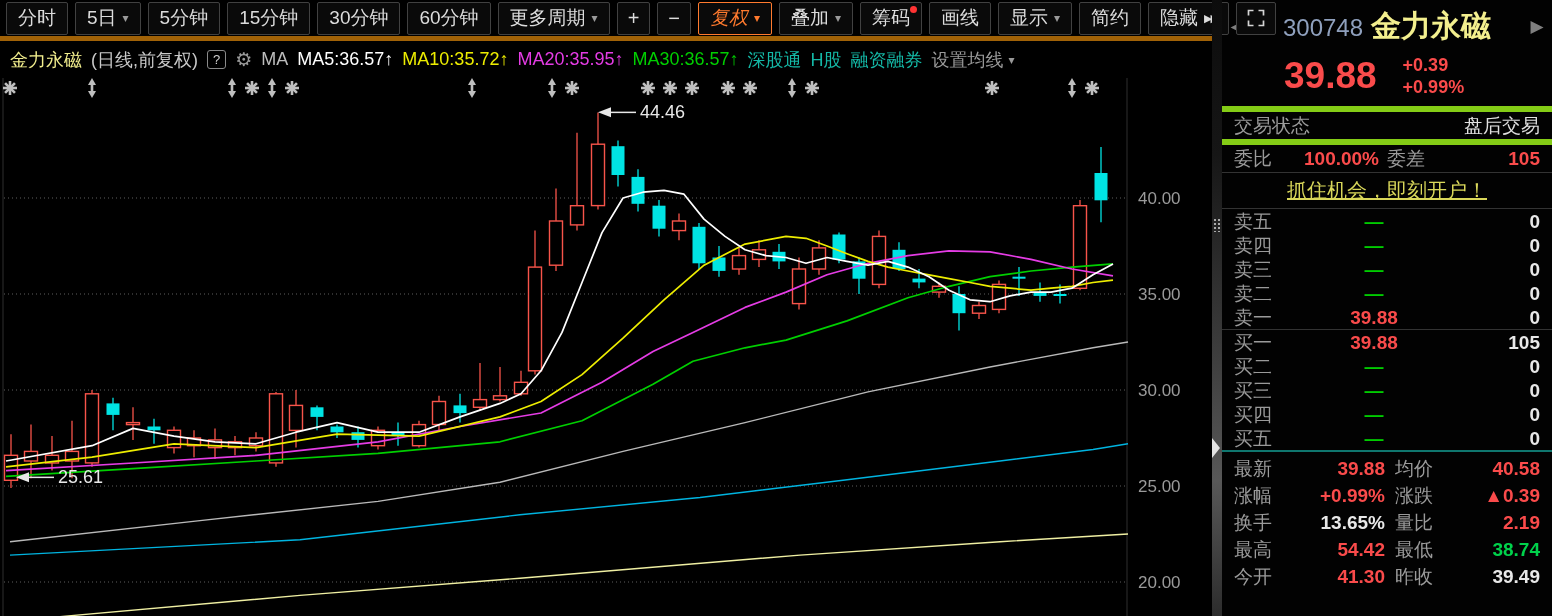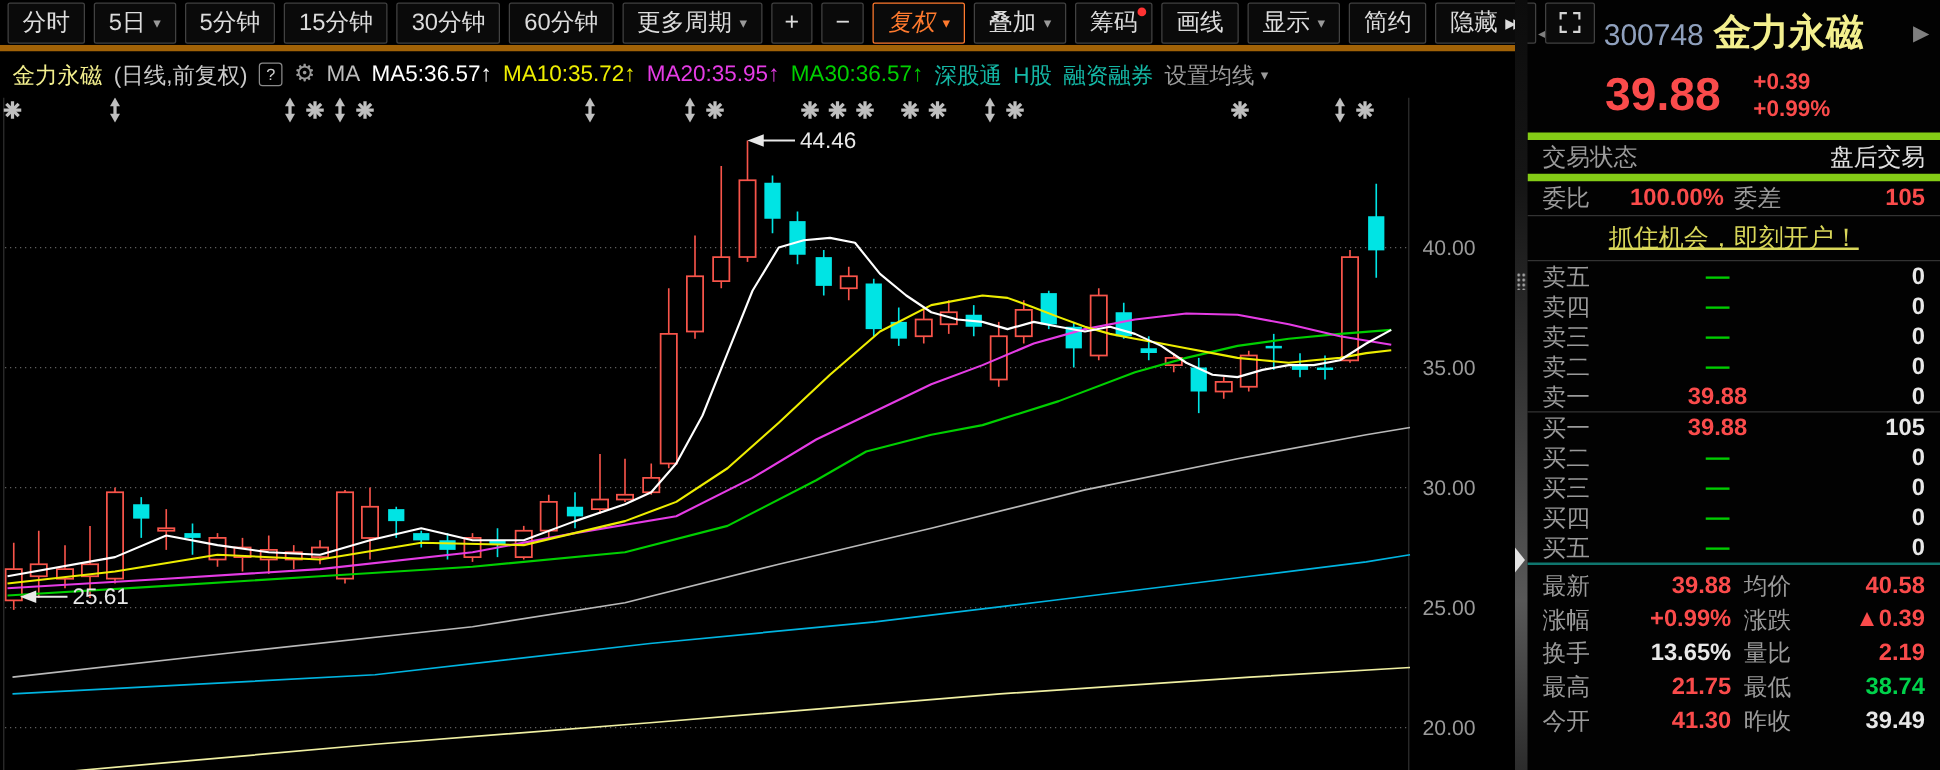--- a/index.html
+++ b/index.html
@@ -540,21 +540,21 @@
           <span class="sv t-red">▲0.39</span>
         </div>
         <div class="stat-row">
           <span class="lab">换手</span>
           <span class="sv t-white">13.65%</span>
           <span class="lab sl2">量比</span>
           <span class="sv t-red">2.19</span>
         </div>
         <div class="stat-row">
           <span class="lab">最高</span>
-          <span class="sv t-red">21.75</span>
+          <span class="sv t-red">54.42</span>
           <span class="lab sl2">最低</span>
           <span class="sv t-green">38.74</span>
         </div>
         <div class="stat-row">
           <span class="lab">今开</span>
           <span class="sv t-red">41.30</span>
           <span class="lab sl2">昨收</span>
           <span class="sv t-white">39.49</span>
         </div>
       </div>

